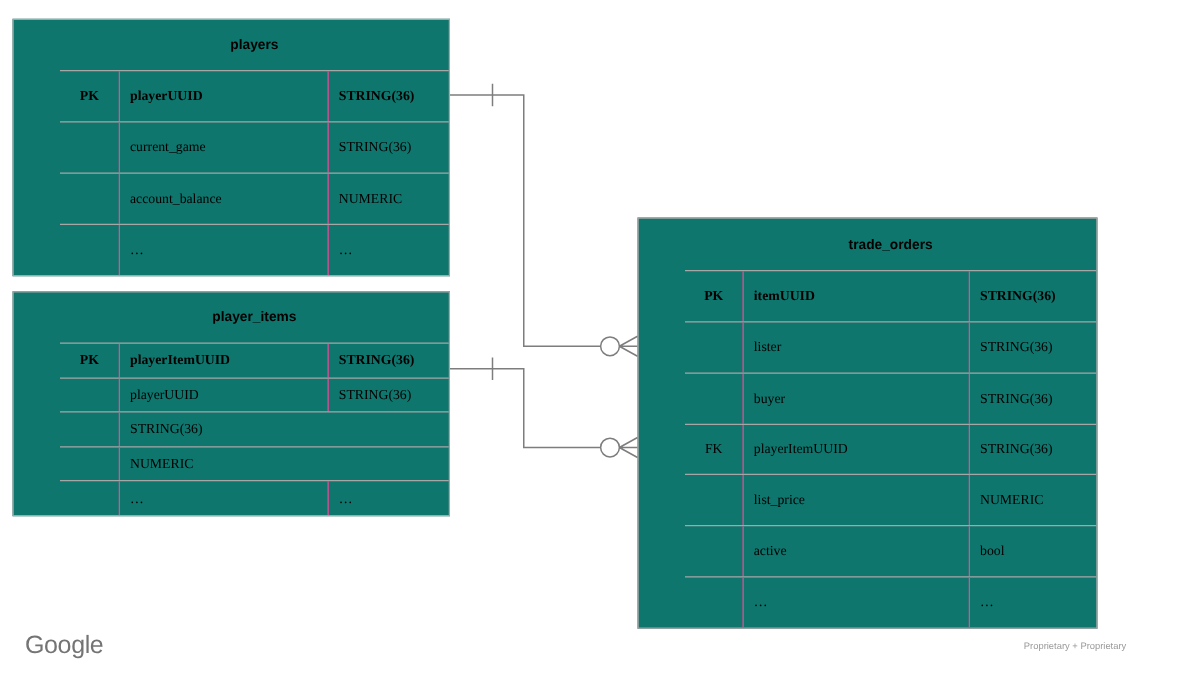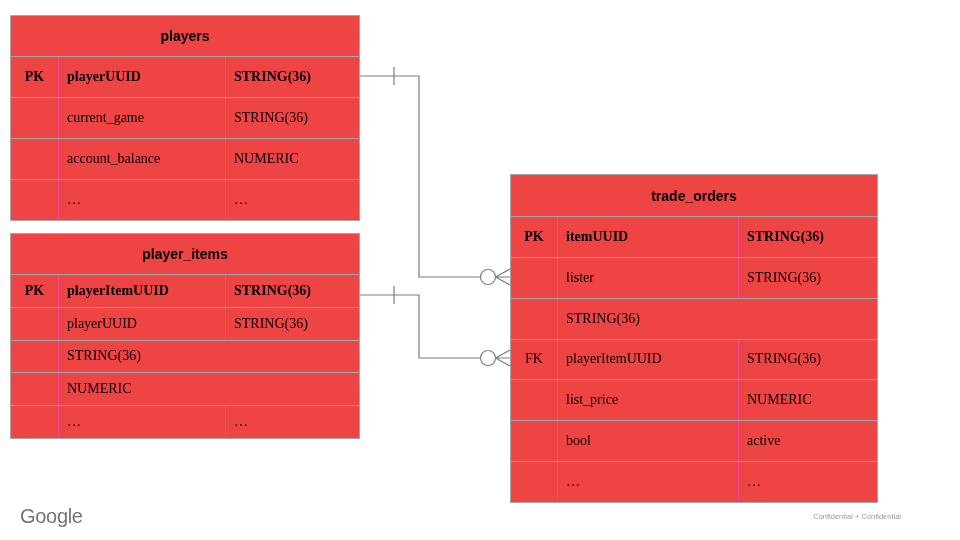--- a/index.html
+++ b/index.html
@@ -33,33 +33,34 @@
     stroke-width: 1.2;
   }
   .connectors circle {
     fill: #ffffff;
     stroke: #7d7d7d;
     stroke-width: 1.2;
   }
   .tbl {
     position: absolute;
     box-sizing: border-box;
-    background: #ef4444;
+    background: #0f766e;
     border: 1px solid #a6a6a6;
     display: grid;
-    font-size: 14px;
+    font-size: 11px;
+    padding-left: 37px;
   }
   .tbl-players {
     left: 10px;  top: 15px;
     width: 350px; height: 206px;
     grid-template-rows: 40px repeat(4, 1fr);
   }
   .tbl-player-items {
     left: 10px;  top: 233px;
-    width: 350px; height: 206px;
+    width: 350px; height: 180px;
     grid-template-rows: 40px repeat(5, 1fr);
   }
   .tbl-trade-orders {
     left: 510px; top: 174px;
     width: 368px; height: 329px;
     grid-template-rows: 41px repeat(7, 1fr);
   }
   .tbl .title {
     display: flex;
     align-items: center;
@@ -189,40 +190,41 @@
       <div class="cell field">itemUUID</div>
       <div class="cell type">STRING(36)</div>
     </div>
     <div class="row">
       <div class="cell key"></div>
       <div class="cell field">lister</div>
       <div class="cell type">STRING(36)</div>
     </div>
     <div class="row">
       <div class="cell key"></div>
+      <div class="cell field">buyer</div>
       <div class="cell type">STRING(36)</div>
     </div>
     <div class="row">
       <div class="cell key">FK</div>
       <div class="cell field">playerItemUUID</div>
       <div class="cell type">STRING(36)</div>
     </div>
     <div class="row">
       <div class="cell key"></div>
       <div class="cell field">list_price</div>
       <div class="cell type">NUMERIC</div>
     </div>
     <div class="row">
       <div class="cell key"></div>
+      <div class="cell field">active</div>
       <div class="cell type">bool</div>
-      <div class="cell field">active</div>
     </div>
     <div class="row">
       <div class="cell key"></div>
       <div class="cell field">…</div>
       <div class="cell type">…</div>
     </div>
   </section>
 
   <div class="google-logo">Google</div>
-  <div class="footer-note">Confidential + Confidential</div>
+  <div class="footer-note">Proprietary + Proprietary</div>
 
 </div>
 
 </body></html>

